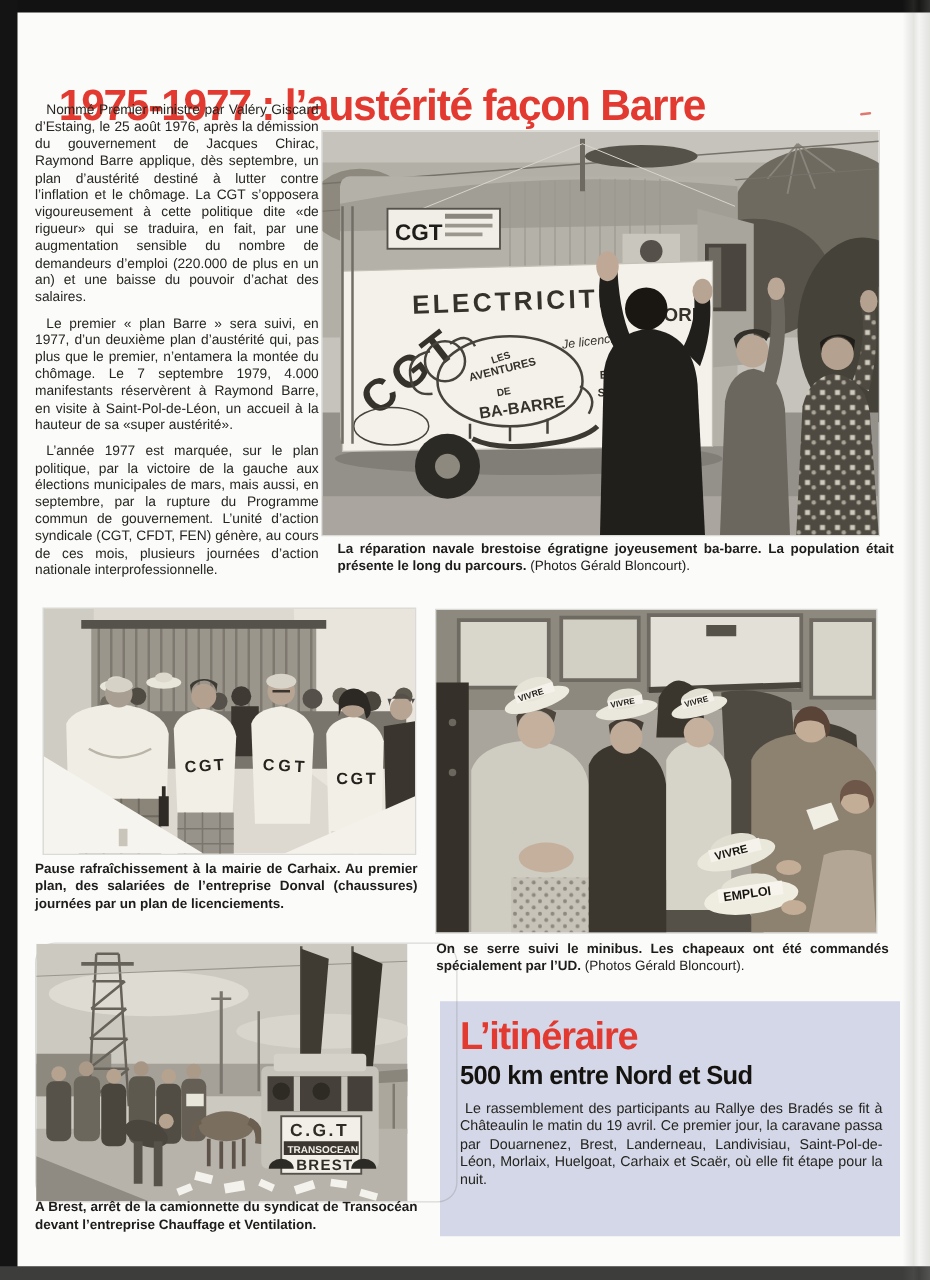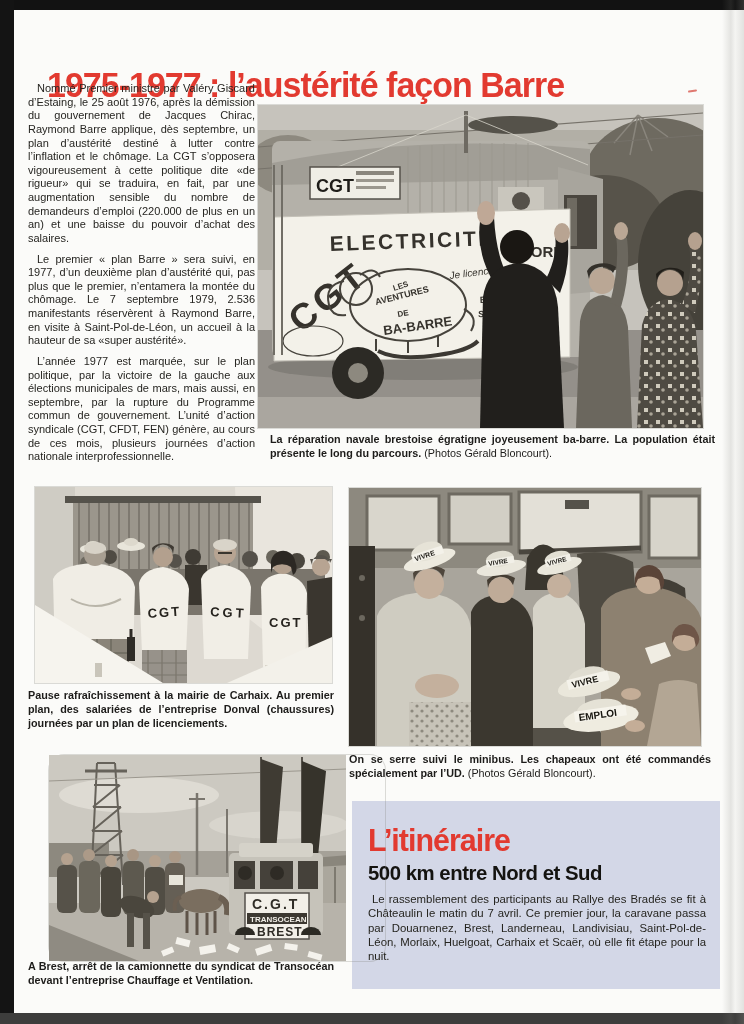--- a/index.html
+++ b/index.html
@@ -31,21 +31,21 @@
   .photo svg{display:block;}
 
   .caption{
     font-weight:bold;font-size:10.8px;line-height:1.28;color:#1d1c1a;
     position:absolute;text-align:justify;
   }
   .caption .credit{font-weight:normal;}
 
   .itinerary{
     position:absolute;left:352px;top:801px;width:368px;height:188px;
-    background:#d3d7e7;box-sizing:border-box;padding:22px 14px 8px 16px;
+    background:#d3d7e7;box-sizing:border-box;padding:10px 14px 8px 16px;
   }
   .itinerary h2{
     margin:0 0 2px 0;font-size:31px;letter-spacing:-1px;color:#e23a30;
     font-weight:bold;transform:scaleX(.98);transform-origin:left;
   }
   .itinerary h3{
     margin:0 0 7px 0;font-size:21px;letter-spacing:-.5px;color:#141310;
     font-weight:bold;transform:scaleX(.97);transform-origin:left;
   }
   .itinerary p{margin:0 0 6px 0;font-size:11.4px;line-height:1.25;text-align:justify;color:#25241f;text-indent:4px;}
@@ -56,21 +56,21 @@
 <div class="band-top"></div>
 <div class="band-left"></div>
 <div class="band-bottom"></div>
 <div class="page-edge"></div>
 <div class="red-mark"></div>
 
 <h1 class="page-title" style="color: rgb(226, 58, 48);">1975-1977 : l’austérité façon Barre</h1>
 
 <div class="col">
   <p>Nommé Premier ministre par Valéry Giscard d’Estaing, le 25 août 1976, après la démission du gouvernement de Jacques Chirac, Raymond Barre applique, dès septembre, un plan d’austérité destiné à lutter contre l’inflation et le chômage. La CGT s’opposera vigoureusement à cette politique dite «de rigueur» qui se traduira, en fait, par une augmentation sensible du nombre de demandeurs d’emploi (220.000 de plus en un an) et une baisse du pouvoir d’achat des salaires.</p>
-  <p>Le premier « plan Barre » sera suivi, en 1977, d’un deuxième plan d’austérité qui, pas plus que le premier, n’entamera la montée du chômage. Le 7 septembre 1979, 2.536 manifestants réservèrent à Raymond Barre, en visite à Saint-Pol-de-Léon, un accueil à la hauteur de sa «super austérité».</p>
+  <p>Le premier « plan Barre » sera suivi, en 1977, d’un deuxième plan d’austérité qui, pas plus que le premier, n’entamera la montée du chômage. Le 7 septembre 1979, 4.000 manifestants réservèrent à Raymond Barre, en visite à Saint-Pol-de-Léon, un accueil à la hauteur de sa «super austérité».</p>
   <p>L’année 1977 est marquée, sur le plan politique, par la victoire de la gauche aux élections municipales de mars, mais aussi, en septembre, par la rupture du Programme commun de gouvernement. L’unité d’action syndicale (CGT, CFDT, FEN) génère, au cours de ces mois, plusieurs journées d’action nationale interprofessionnelle.</p>
 </div>
 
 <div class="photo" style="left:258px;top:105px;width:445px;height:323px;">
 <svg width="445" height="323" viewBox="0 0 445 323">
   <defs>
     <pattern id="floral" width="12" height="12" patternUnits="userSpaceOnUse">
       <rect width="12" height="12" fill="#4e4a42"></rect>
       <rect x="2" y="3" width="4" height="4" fill="#cfcabc"></rect>
       <circle cx="9" cy="9" r="1.8" fill="#aaa496"></circle>
@@ -326,24 +326,24 @@
 </svg>
 </div>
 
 <div class="caption" style="left:349px;top:753px;width:362px;">
   <span>On se serre suivi le minibus. Les chapeaux ont été commandés spécialement par l’UD. </span><span class="credit">(Photos Gérald Bloncourt).</span>
 </div>
 
 <div class="itinerary" style="background: rgb(211, 215, 231);">
   <h2 style="color: rgb(226, 58, 48);">L’itinéraire</h2>
   <h3>500 km entre Nord et Sud</h3>
-  <p>Le rassemblement des participants au Rallye des Bradés se fit à Châteaulin le matin du 7 avril. Ce premier jour, la caravane passa par Douarnenez, Brest, Landerneau, Landivisiau, Saint-Pol-de-Léon, Morlaix, Huelgoat, Carhaix et Scaër, où elle fit étape pour la nuit.</p>
-</div>
-
-<div class="photo" style="left:49px;top:755px;width:336px;height:206px;border-radius:15px;">
+  <p>Le rassemblement des participants au Rallye des Bradés se fit à Châteaulin le matin du 19 avril. Ce premier jour, la caravane passa par Douarnenez, Brest, Landerneau, Landivisiau, Saint-Pol-de-Léon, Morlaix, Huelgoat, Carhaix et Scaër, où elle fit étape pour la nuit.</p>
+</div>
+
+<div class="photo" style="left:29px;top:755px;width:336px;height:206px;border-radius:15px;">
 <svg width="297" height="206" viewBox="0 0 297 206">
   <rect width="297" height="206" fill="#ccc9c1"></rect>
   <ellipse cx="90" cy="40" rx="80" ry="18" fill="#dedbd3"></ellipse>
   <ellipse cx="230" cy="70" rx="70" ry="14" fill="#d8d5cd"></ellipse>
   <rect y="96" width="297" height="26" fill="#a5a198"></rect>
   <rect x="0" y="88" width="60" height="34" fill="#8d897f"></rect>
   <rect x="232" y="104" width="65" height="48" fill="#aba79d"></rect>
   <path d="M228,106 L300,100 L300,110 L228,114 Z" fill="#8a867c"></path>
   <path d="M244,112 V150 M258,112 V150 M272,112 V150 M286,112 V150" stroke="#7e7a70" stroke-width="2"></path>
   <rect y="148" width="297" height="58" fill="#b7b3aa"></rect>

